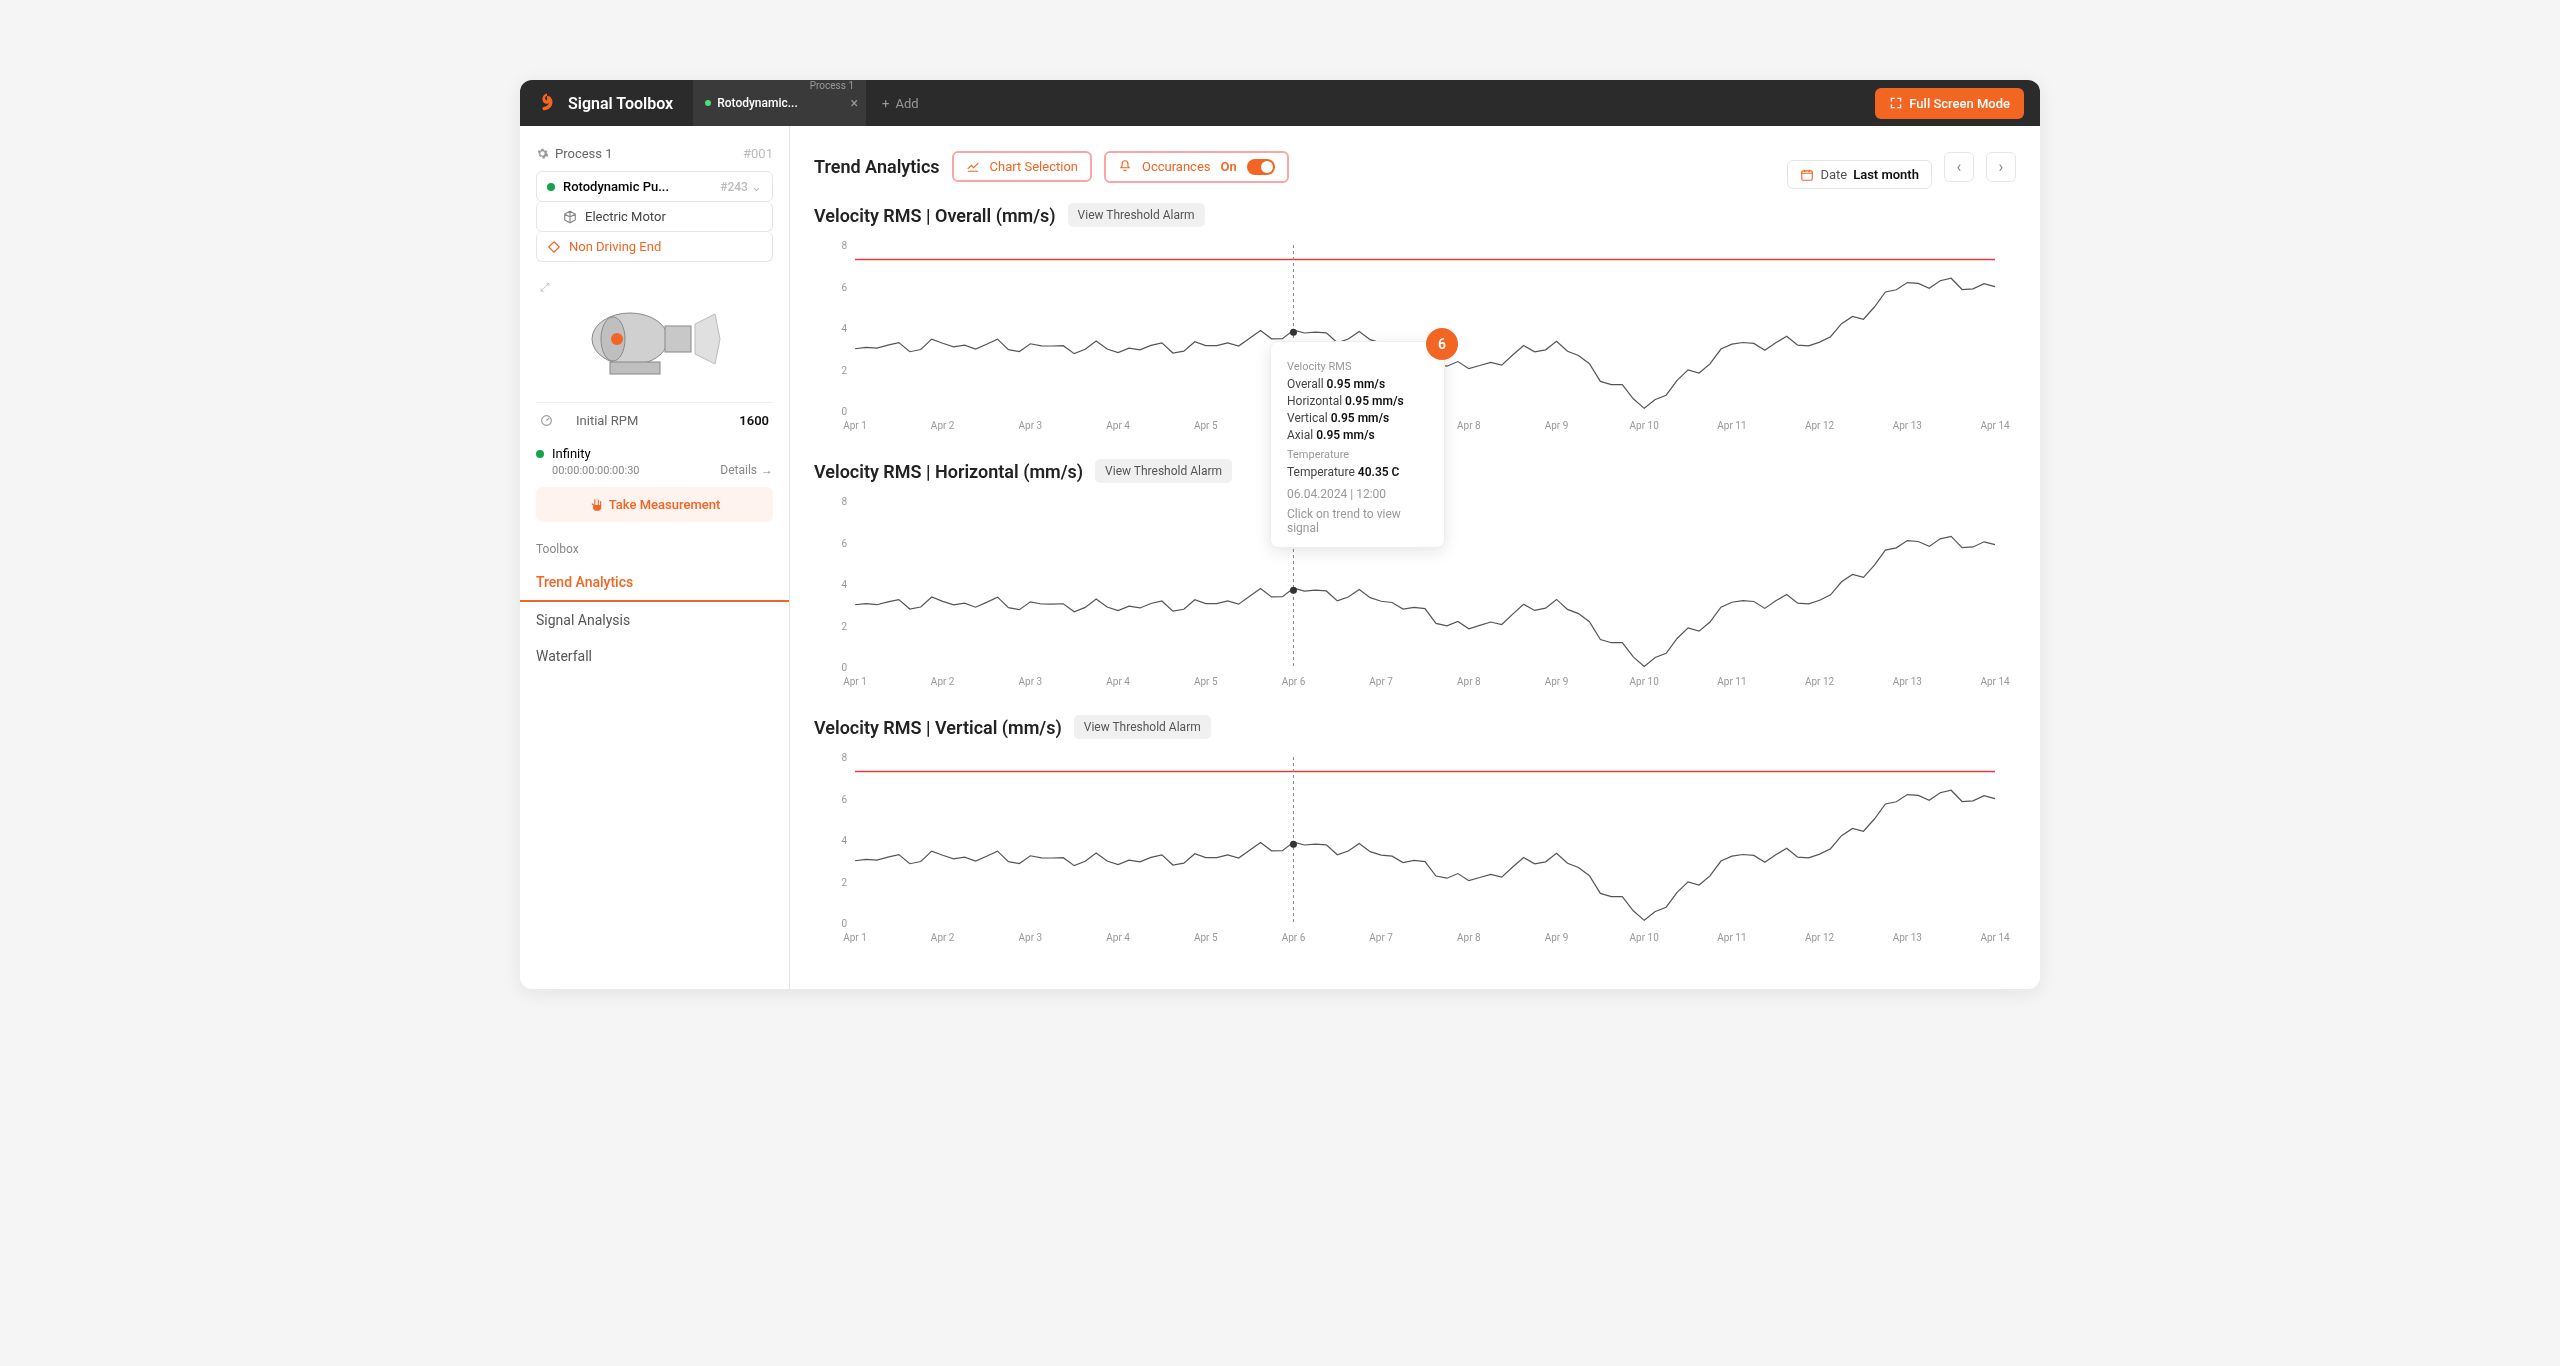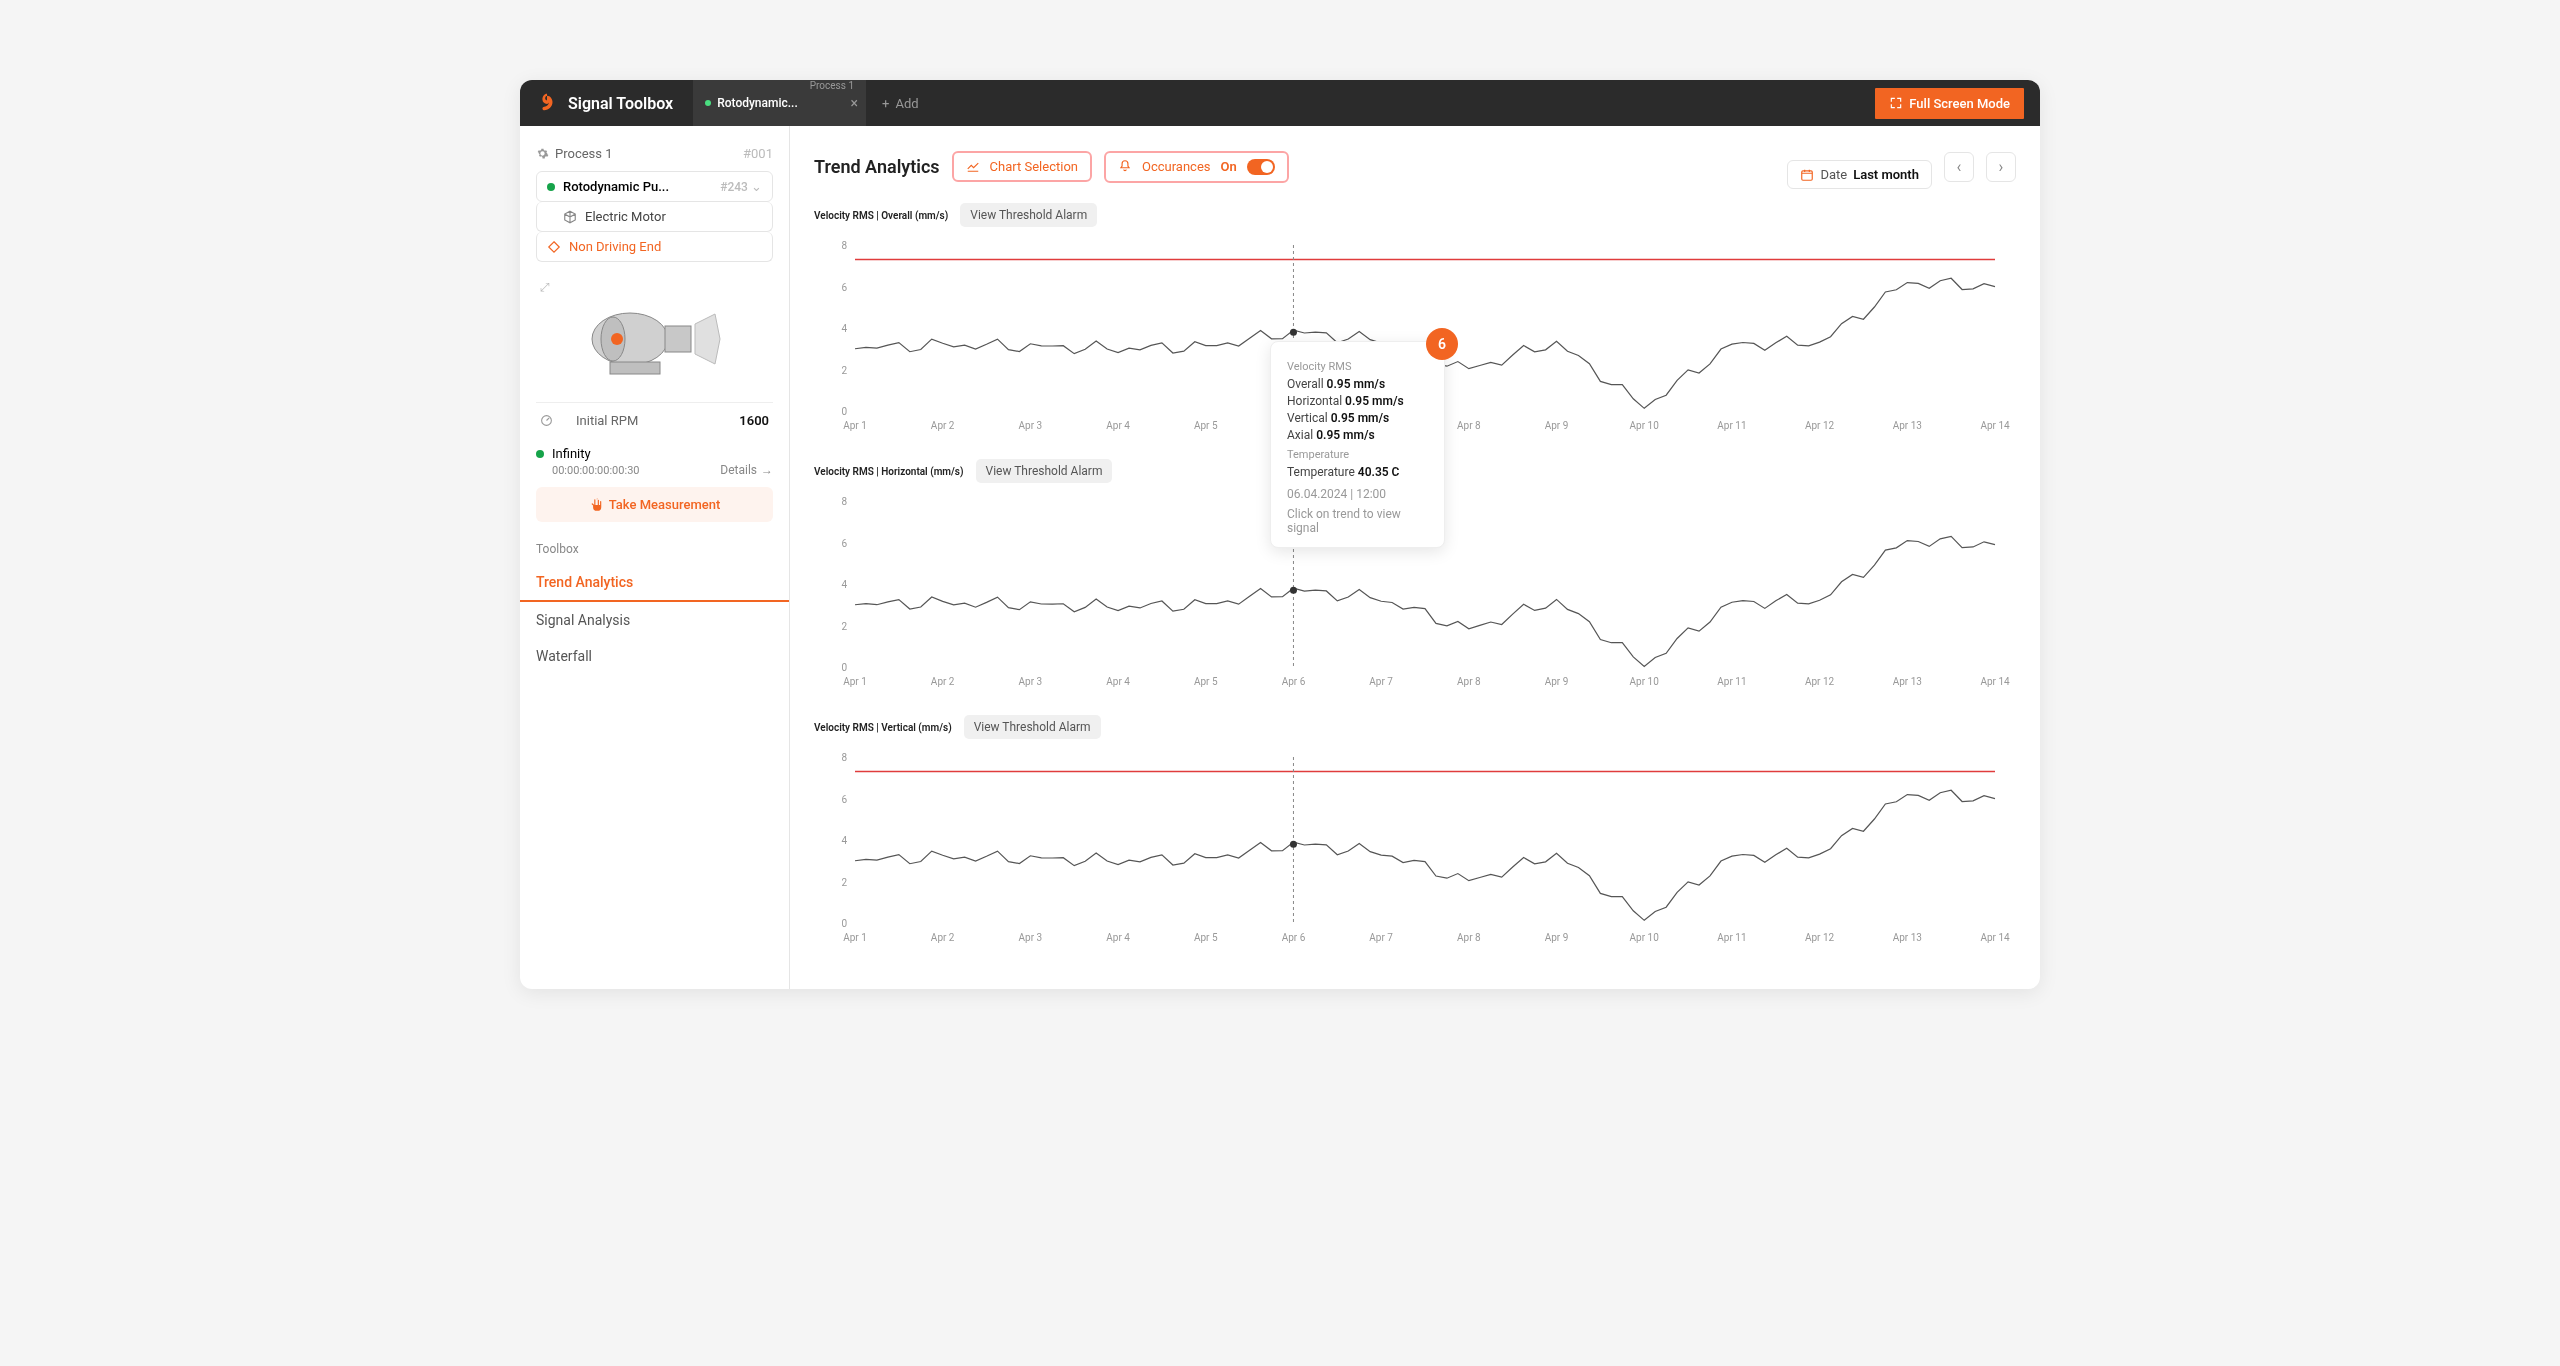--- a/index.html
+++ b/index.html
@@ -12,21 +12,21 @@
 .logo-icon { width: 22px; height: 22px; }
 .app-title { color: #fff; font-size: 16px; font-weight: 600; }
 .tab { background: #3a3a3a; display: flex; flex-direction: row; justify-content: center; padding: 0 12px; height: 100%; position: relative; min-width: 120px; }
 .tab-row { display: flex; align-items: center; gap: 6px; }
 .tab-dot { width: 6px; height: 6px; border-radius: 50%; background: #4ade80; }
 .tab-title { color: #fff; font-size: 12px; font-weight: 500; }
 .tab-sub { color: #999; font-size: 10px; padding-left: 12px; }
 .tab-close { color: #999; font-size: 14px; position: absolute; right: 8px; top: 50%; transform: translateY(-50%); cursor: pointer; }
 .add-tab { display: flex; align-items: center; gap: 6px; padding: 0 16px; color: #999; font-size: 13px; cursor: pointer; }
 .spacer { flex: 1; }
-.fullscreen-btn { background: #f26522; color: #fff; border: none; padding: 8px 14px; border-radius: 1px; font-size: 13px; font-weight: 500; display: flex; align-items: center; gap: 6px; cursor: pointer; }
+.fullscreen-btn { background: #f26522; color: #fff; border: none; padding: 8px 14px; border-radius: 6px; font-size: 13px; font-weight: 500; display: flex; align-items: center; gap: 6px; cursor: pointer; }
 
 
 .body { display: flex; }
 .sidebar { width: 270px; border-right: 1px solid #e5e5e5; padding: 16px 0; }
 .side-section { padding: 0 16px; }
 .process-header { display: flex; align-items: center; justify-content: space-between; color: #666; font-size: 13px; padding: 4px 0 10px; }
 .process-header .gear { display: flex; align-items: center; gap: 6px; }
 .process-id { color: #bbb; }
 
 .tree-item { display: flex; align-items: center; gap: 8px; padding: 7px 10px; font-size: 13px; border-radius: 6px; }
@@ -63,21 +63,21 @@
 .chip { border: 2px solid #fca5a5; color: #f26522; padding: 6px 12px; border-radius: 6px; font-size: 13px; display: flex; align-items: flex-start; gap: 10px; cursor: pointer; }
 .chip .on-label { font-weight: 600; }
 .toggle { width: 28px; height: 16px; background: #f26522; border-radius: 10px; position: relative; }
 .toggle::after { content: ""; width: 12px; height: 12px; background: #fff; border-radius: 50%; position: absolute; right: 2px; top: 2px; }
 .date-chip { border: 1px solid #e5e5e5; padding: 6px 12px; border-radius: 6px; font-size: 13px; color: #555; display: flex; align-items: center; gap: 6px; cursor: pointer; margin-top: 16px; }
 .date-chip b { color: #111; font-weight: 600; }
 .nav-arrow { border: 1px solid #e5e5e5; width: 30px; height: 30px; border-radius: 6px; display: flex; align-items: center; justify-content: center; color: #888; cursor: pointer; }
 
 .chart-block { margin-bottom: 20px; }
 .chart-head { display: flex; align-items: center; gap: 12px; margin-bottom: 8px; }
-.chart-title { font-size: 10px; font-weight: 600; color: #222; }
+.chart-title { font-size: 18px; font-weight: 600; color: #222; }
 .threshold-btn { background: #f0f0f0; color: #555; border: none; padding: 5px 10px; border-radius: 5px; font-size: 12px; cursor: pointer; }
 .chart-svg { width: 100%; height: 200px; }
 
 .tooltip { position: absolute; background: #fff; border: 1px solid #eee; border-radius: 8px; box-shadow: 0 4px 16px rgba(0,0,0,0.1); padding: 12px 16px; font-size: 12px; width: 175px; }
 .tooltip .section-label { color: #999; font-size: 11px; margin-bottom: 4px; margin-top: 6px; }
 .tooltip .row { color: #444; margin: 3px 0; }
 .tooltip .row b { color: #111; font-weight: 600; }
 .tooltip .ts { color: #999; margin-top: 8px; }
 .tooltip .hint { color: #999; margin-top: 6px; }
 

